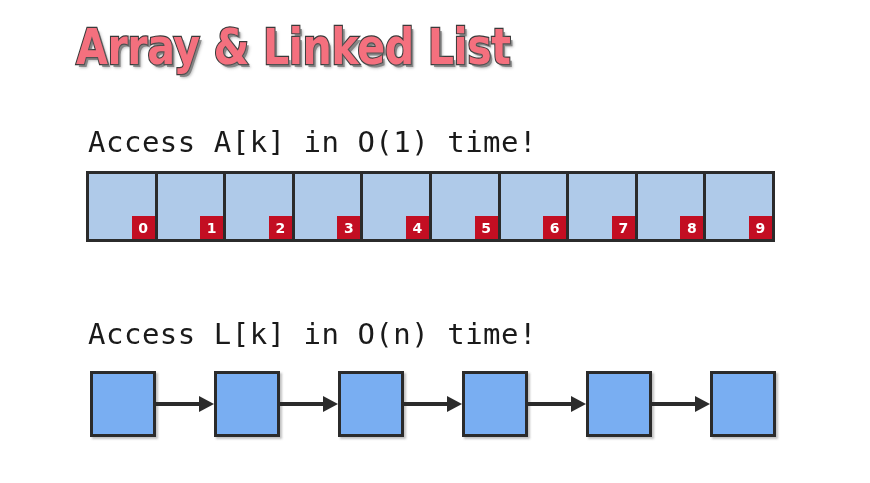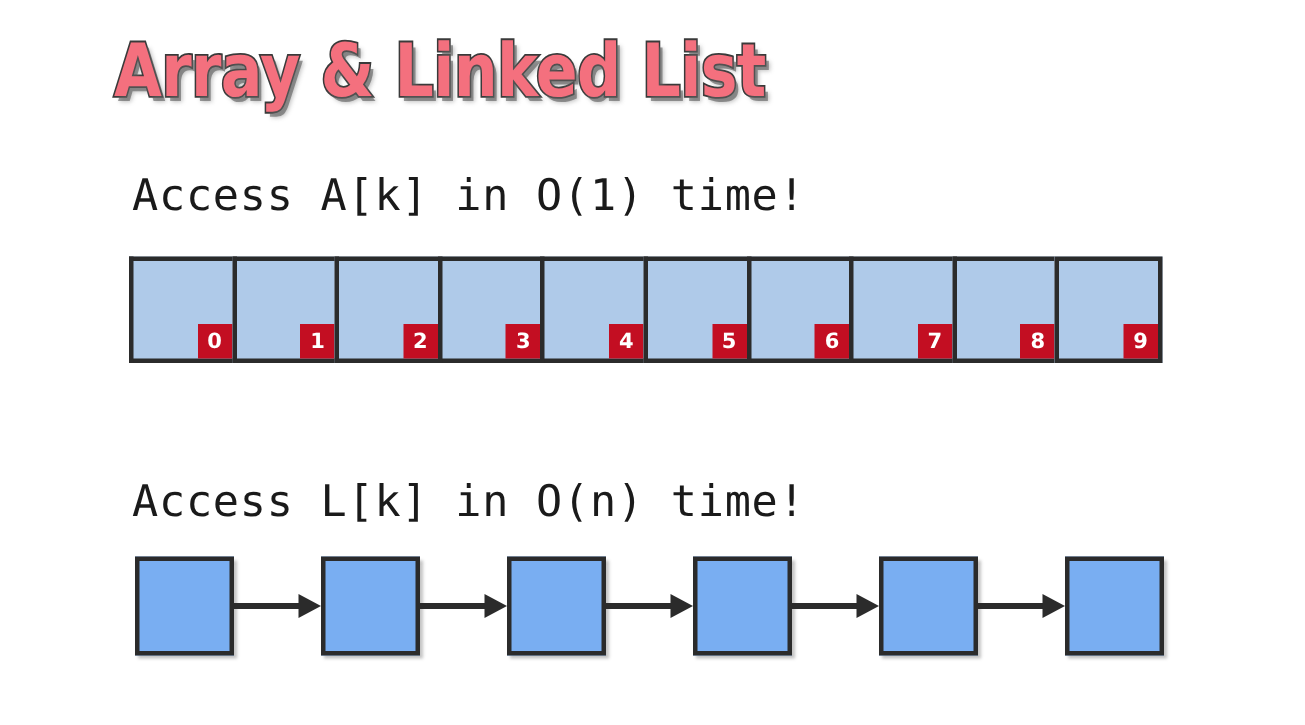--- a/index.html
+++ b/index.html
@@ -39,21 +39,21 @@
   
   .caption {
     position: absolute;
     font-family: "DejaVu Sans Mono", monospace;
     font-size: 29px;
     line-height: 32px;
     color: #1a1a1a;
     white-space: pre;
     letter-spacing: 0.5px;
   }
-  #array-caption  { left: 88px; top: 114px; }
+  #array-caption  { left: 88px; top: 126px; }
   #list-caption   { left: 88px; top: 318px; }
 
   
   #array-figure {
     position: absolute;
     left: 86px;
     top: 171px;
     width: 689px;
     height: 71px;
     display: flex;

